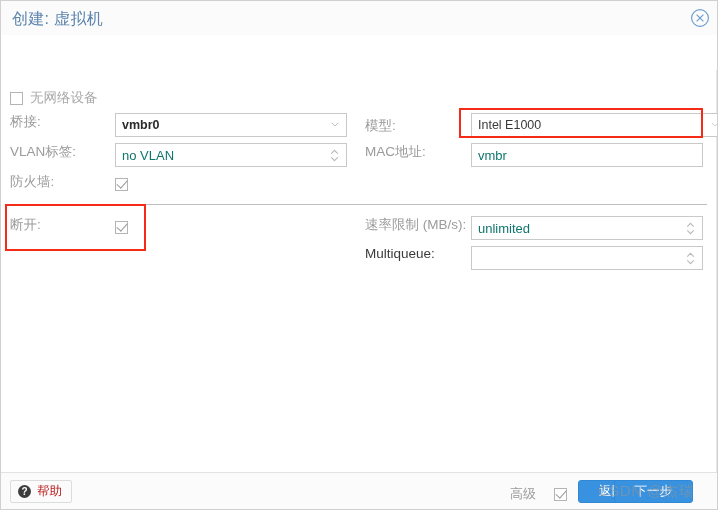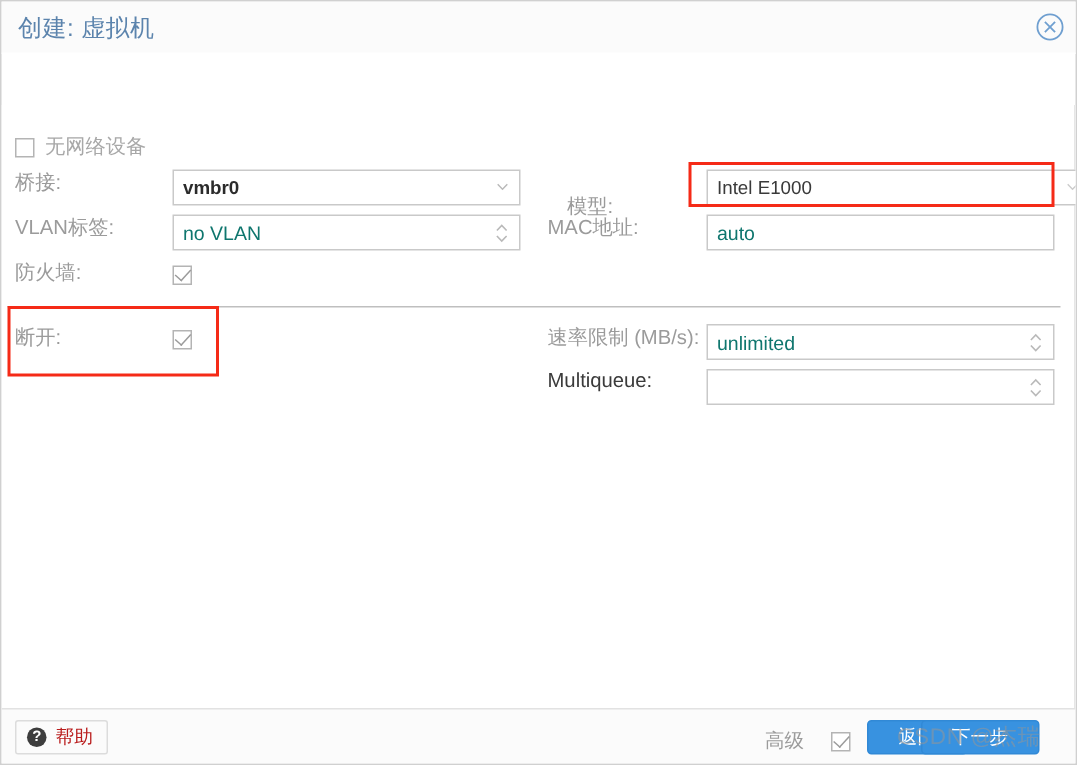--- a/index.html
+++ b/index.html
@@ -273,37 +273,37 @@
 
     <div class="row" style="left:9px; top:146px;">
       <span class="lbl">断开:</span>
     </div>
     <div style="position:absolute; left:114px; top:150px;">
       <span class="box checked"></span>
     </div>
 
     <div class="redbox" style="left:4px; top:134px; width:141px; height:47px;"></div>
 
-    <div class="row" style="left:364px; top:59px;margin-left:13px;">
+    <div class="row" style="left:364px; top:47px;">
       <span class="lbl">模型:</span>
     </div>
     <div class="field" style="left:470px; top:43px; width:256px;">
       <span class="val plain">Intel E1000</span>
       <svg class="caret-down" viewBox="0 0 10 6">
         <path d="M1 1 L5 5 L9 1" fill="none" stroke="#cccccc" stroke-width="1.2"></path>
       </svg>
     </div>
 
     <div class="redbox" style="left:458px; top:38px; width:244px; height:30px;"></div>
 
     <div class="row" style="left:364px; top:73px;">
       <span class="lbl">MAC地址:</span>
     </div>
     <div class="field" style="left:470px; top:73px; width:232px;">
-      <span class="ph">auto</span>
+      <span class="ph">vmbr</span>
     </div>
 
     <div class="row" style="left:364px; top:146px;">
       <span class="lbl">速率限制 (MB/s):</span>
     </div>
     <div class="field" style="left:470px; top:146px; width:232px;">
       <span class="ph">unlimited</span>
       <svg class="spin" viewBox="0 0 10 16">
         <path d="M1.4 6 L5 2.2 L8.6 6" fill="none" stroke="#b9b9b9" stroke-width="1.2"></path>
         <path d="M1.4 10 L5 13.8 L8.6 10" fill="none" stroke="#b9b9b9" stroke-width="1.2"></path>

